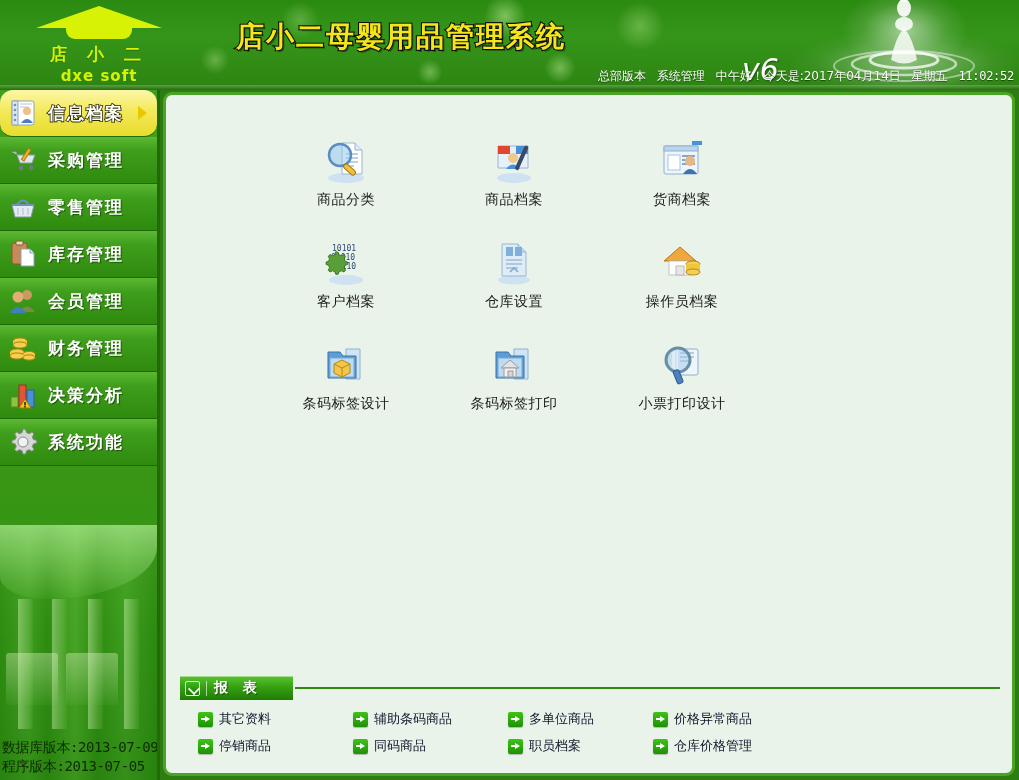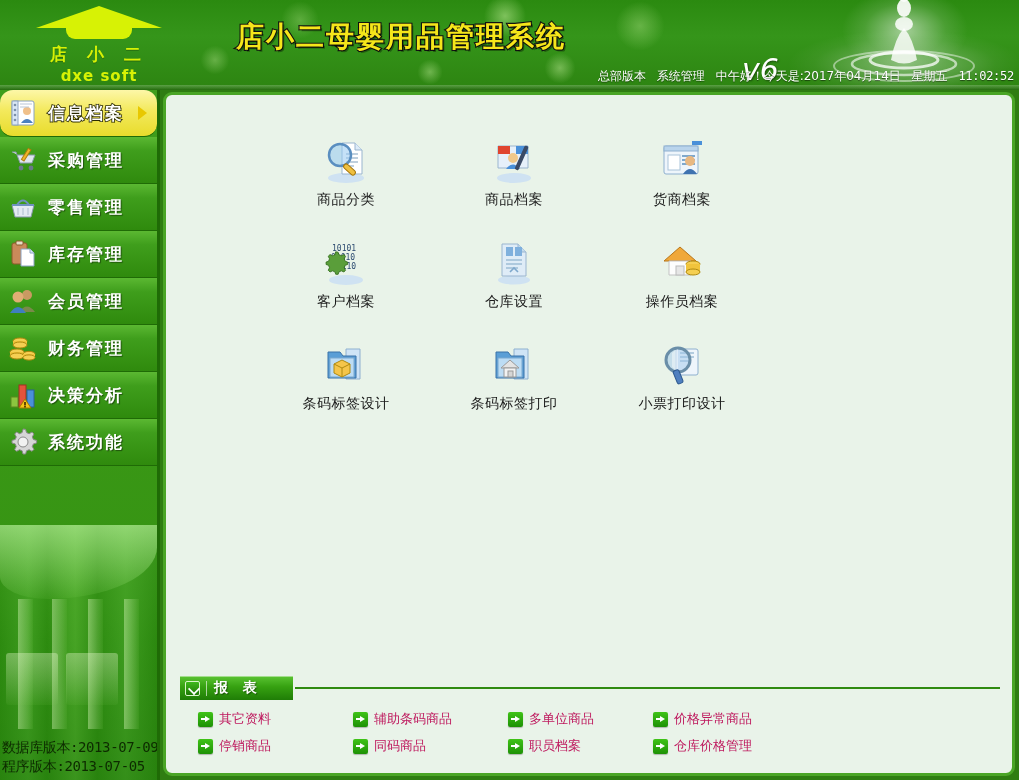--- a/index.html
+++ b/index.html
@@ -279,21 +279,21 @@
     width: 7px; height: 2px; background: #fff;
   }
   .rlink-ico::after {
     content: "";
     position: absolute; left: 7px; top: 4px;
     width: 0; height: 0;
     border-top: 3.5px solid transparent;
     border-bottom: 3.5px solid transparent;
     border-left: 5px solid #fff;
   }
-  .rlink-label { font-size: 13px; color: #be185d; }
+  .rlink-label { font-size: 13px; color: #0f172a; }
 </style>
 </head>
 <body>
 
 <div class="app">
 
   <div class="header">
 
     <svg class="splash" viewBox="0 0 150 96">
       <ellipse cx="75" cy="72" rx="70" ry="15" fill="none" stroke="rgba(255,255,255,.45)" stroke-width="2"></ellipse>

